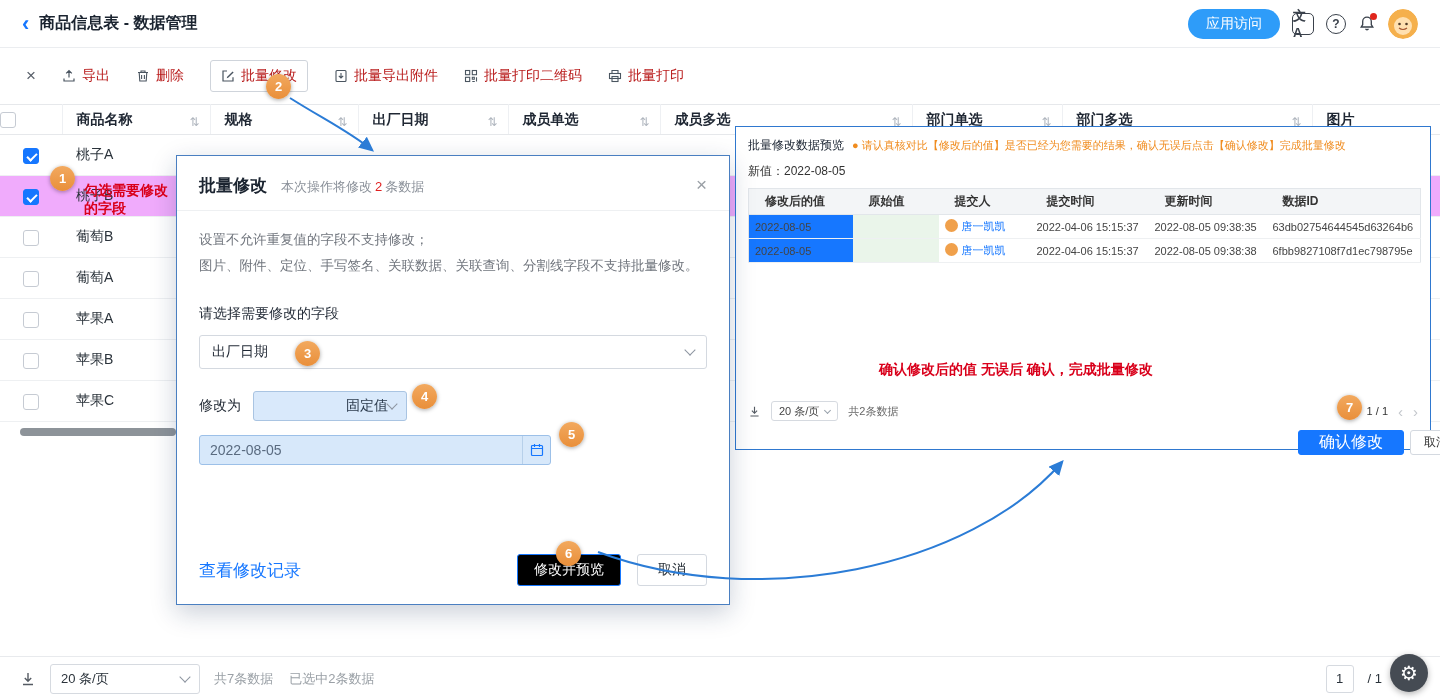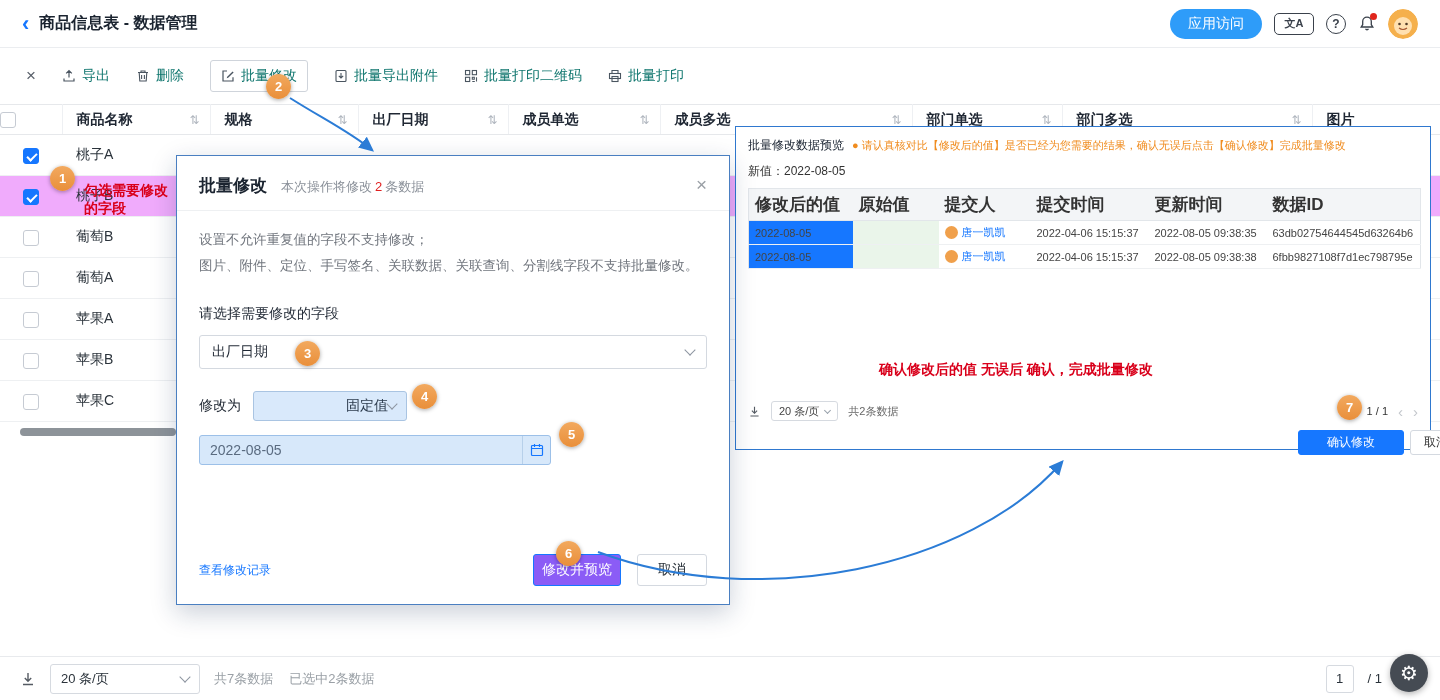--- a/index.html
+++ b/index.html
@@ -5,38 +5,38 @@
   *{margin:0;padding:0;box-sizing:border-box}
   html,body{width:1440px;height:700px}
   body{font-family:"Liberation Sans","DejaVu Sans",sans-serif;background:#fff;color:#222a35;position:relative;overflow:hidden;font-size:14px}
 
   
   .hdr{height:48px;background:#fff;border-bottom:1px solid #ebedf0;display:flex;align-items:center;padding:0 22px;position:relative;z-index:5}
   .back{color:#1677ff;font-size:22px;font-weight:bold;line-height:1;margin-right:10px;cursor:pointer}
   .ttl{font-size:16px;font-weight:bold;color:#1b2430}
   .hdr-r{margin-left:auto;display:flex;align-items:center;gap:12px}
   .pill{background:#2e9cf9;color:#fff;border:none;border-radius:16px;padding:6px 18px;font-size:14px;cursor:pointer}
-  .lang-ic{width:40px;height:22px;border:1.8px solid #3a414b;border-radius:5px;font-size:11px;font-weight:bold;display:flex;align-items:center;justify-content:center;color:#3a414b;cursor:pointer}
+  .lang-ic{width:22px;height:22px;border:1.8px solid #3a414b;border-radius:5px;font-size:13px;font-weight:bold;display:flex;align-items:center;justify-content:center;color:#3a414b;cursor:pointer}
   .help-ic{width:20px;height:20px;border:1.8px solid #3a414b;border-radius:50%;font-size:12px;font-weight:bold;display:flex;align-items:center;justify-content:center;color:#3a414b;cursor:pointer}
   .bell-wrap{position:relative;cursor:pointer;display:flex}
   .bell-dot{position:absolute;right:-1px;top:-2px;width:7px;height:7px;border-radius:50%;background:#e0261c}
   .avatar{width:30px;height:30px;border-radius:50%;overflow:hidden;cursor:pointer}
 
   
   .tbar{height:56px;display:flex;align-items:center;gap:26px;padding:0 26px;background:#fff}
-  .titem{display:flex;align-items:center;gap:6px;color:#0f766e;cursor:pointer;white-space:nowrap}
+  .titem{display:flex;align-items:center;gap:6px;color:#b91c1c;cursor:pointer;white-space:nowrap}
   .titem.boxed{border:1px solid #cfd4db;border-radius:3px;padding:6px 10px;background:#fff}
   .tclose{color:#59606a;font-size:17px;cursor:pointer}
 
   
   .tbl-wrap{position:relative}
   table.grid{border-collapse:collapse;table-layout:fixed;width:1440px}
   table.grid th{height:30px;border-top:1px solid #e6e8eb;border-bottom:1px solid #e6e8eb;font-size:14px;color:#1f2733;text-align:left;border-right:1px solid #eef0f3}
   table.grid th:last-child{border-right:none}
-  .th-in{display:flex;align-items:center;justify-content:space-between;padding:0 10px 0 14px;font-weight:bold}
+  .th-in{display:flex;align-items:flex-end;justify-content:space-between;padding:0 10px 0 14px;font-weight:bold}
   .sort{font-size:12px;color:#aeb4bd;font-weight:normal;font-family:"DejaVu Sans",sans-serif}
   table.grid td{height:41px;border-bottom:1px solid #eef0f2;font-size:14px;color:#2b333b;padding-left:14px}
   tr.hl td{background:#f0abfc}
   .cb{width:16px;height:16px;border:1px solid #c6cbd3;border-radius:3px;background:#fff;display:inline-block;position:relative;cursor:pointer;vertical-align:middle}
   .cb.checked{background:#1677ff;border-color:#1677ff}
   .cb.checked::after{content:"";position:absolute;left:5px;top:2px;width:4px;height:8px;border:2px solid #fff;border-top:0;border-left:0;transform:rotate(45deg)}
   .cbcell{text-align:center;padding-left:0 !important}
   .hthumb{position:absolute;left:20px;top:324px;width:156px;height:8px;border-radius:4px;background:#8d9399;cursor:grab}
 
   
@@ -50,47 +50,47 @@
   .warn{margin-top:16px;color:#70757d;font-size:13.5px;line-height:26px}
   .f-label{margin-top:26px;font-size:14px;color:#1f2733}
   .sel{margin-top:12px;height:34px;border:1px solid #d4d9e0;border-radius:3px;display:flex;align-items:center;justify-content:space-between;padding:0 12px;color:#1f2733;cursor:pointer;background:#fff}
   .chev{width:8px;height:8px;border-right:1.6px solid #8d95a0;border-bottom:1.6px solid #8d95a0;transform:rotate(45deg);margin-top:-4px;flex:none}
   .m-row{margin-top:22px;display:flex;align-items:center;gap:12px}
   .sel-fixed{width:154px;height:30px;background:#d9e9fb;border:1px solid #a9c4e2;border-radius:3px;display:flex;align-items:center;justify-content:flex-end;padding:0 10px;color:#2b3a4c;cursor:pointer}
   .date-inp{margin-top:14px;width:352px;height:30px;background:#d7e8fa;border:1px solid #9cc0e8;border-radius:3px;display:flex;align-items:center;color:#5a6b80;cursor:text}
   .date-inp .val{flex:1;padding:0 10px}
   .cal-btn{width:28px;height:100%;border-left:1px solid #b7d0ea;display:flex;align-items:center;justify-content:center;cursor:pointer}
   .m-ft{position:absolute;left:22px;right:22px;bottom:18px;display:flex;align-items:center}
-  .link{color:#1677ff;font-size:12px;cursor:pointer}
+  .link{color:#1677ff;font-size:17px;cursor:pointer}
   .btn{height:32px;border-radius:3px;font-size:14px;cursor:pointer;border:1px solid #d4d9e0;background:#fff;color:#2b333b;padding:0 20px}
-  .btn.primary{background:#8b5cf6;border-color:#1677ff;color:#fff;padding:0 8px}
+  .btn.primary{background:#000000;border-color:#1677ff;color:#fff;padding:0 16px}
   .m-ft .btns{margin-left:auto;display:flex;gap:16px}
 
   
   .panel{position:absolute;left:735px;top:126px;width:696px;height:324px;background:#fff;border:1.5px solid #2f78cf;z-index:15;padding:10px 12px;font-size:12px}
   .p-top{display:flex;align-items:center;gap:8px;white-space:nowrap;overflow:hidden}
   .p-ttl{font-weight:normal;color:#16202e;font-size:12px}
   .p-notice{color:#f08c1f;font-size:11px;overflow:hidden;text-overflow:ellipsis}
   .p-meta{margin-top:9px;color:#333;font-size:12px}
   .p-meta2{margin-top:4px;color:#333;font-size:12px}
   table.ptab{border-collapse:collapse;table-layout:fixed;width:672px;margin-top:8px;border:1px solid #e2e6ea}
-  table.ptab th{background:#f3f5f7;font-size:17px;color:#333;text-align:left;padding:4px 6px;border-bottom:1px solid #e2e6ea;font-weight:bold}
+  table.ptab th{background:#f3f5f7;font-size:12px;color:#333;text-align:left;padding:4px 16px;border-bottom:1px solid #e2e6ea;font-weight:bold}
   table.ptab td{font-size:11px;color:#444;padding:4px 6px;border-bottom:1px solid #eef0f2;height:24px;overflow:hidden;white-space:nowrap}
   td.newval{background:#1677ff;color:#fff}
   td.orig{background:#eaf5ea}
-  .sub-cell{display:flex;align-items:center;gap:4px;color:#1677ff}
+  .sub-cell{display:flex;align-items:flex-start;gap:4px;color:#1677ff}
   .mini-av{width:13px;height:13px;border-radius:50%;background:#f0a04b;flex:none;display:inline-block}
   .t-sm{font-size:10.5px;color:#60666e}
   .p-red{position:absolute;left:143px;top:234px;color:#d9001b;font-weight:bold;font-size:14px}
   .p-ft{position:absolute;left:12px;right:12px;top:274px;display:flex;align-items:center;gap:10px;color:#666;font-size:11px}
   .p-sel{height:20px;border:1px solid #d6dae0;border-radius:3px;display:flex;align-items:center;gap:6px;padding:0 7px;cursor:pointer;color:#444}
   .chev-s{width:5px;height:5px;border-right:1.3px solid #98a1ab;border-bottom:1.3px solid #98a1ab;transform:rotate(45deg);margin-top:-2px}
   .p-pg{margin-left:auto;display:flex;align-items:center;gap:10px;color:#333}
   .pg-arrow{color:#c3c7cc;font-size:15px;cursor:pointer;line-height:1}
-  .p-confirm{position:absolute;right:26px;bottom:-6px;height:25px;padding:0 28px;background:#1677ff;border:1px solid #1677ff;color:#fff;font-size:12px;border-radius:3px;cursor:pointer}
+  .p-confirm{position:absolute;right:26px;bottom:-6px;height:25px;padding:0 20px;background:#1677ff;border:1px solid #1677ff;color:#fff;font-size:16px;border-radius:3px;cursor:pointer}
   .p-cancel{position:absolute;right:-32px;bottom:-6px;height:25px;padding:0 13px;background:#fff;border:1px solid #d4d9e0;color:#333;font-size:12px;border-radius:3px;cursor:pointer}
 
   
   .badge{position:absolute;width:25px;height:25px;border-radius:50%;background:linear-gradient(#f2a95f,#e98f3a);color:#fff;display:flex;align-items:center;justify-content:center;font-size:13px;font-weight:bold;box-shadow:0 1px 4px rgba(0,0,0,.35);z-index:40}
   .note1{position:absolute;left:84px;top:181px;width:92px;color:#d9001b;font-weight:bold;font-size:14px;line-height:18px;z-index:30;word-break:break-all}
   .arrows{position:absolute;left:0;top:0;z-index:25;pointer-events:none}
 
   
   .ftr{position:absolute;left:0;bottom:0;width:1440px;height:44px;background:#fff;border-top:1px solid #e8eaed;display:flex;align-items:center;gap:14px;padding:0 20px;z-index:5}
   .f-sel{width:150px;height:30px;border:1px solid #d6dae0;border-radius:3px;display:flex;align-items:center;justify-content:space-between;padding:0 10px;font-size:13px;color:#2b333b;cursor:pointer}

